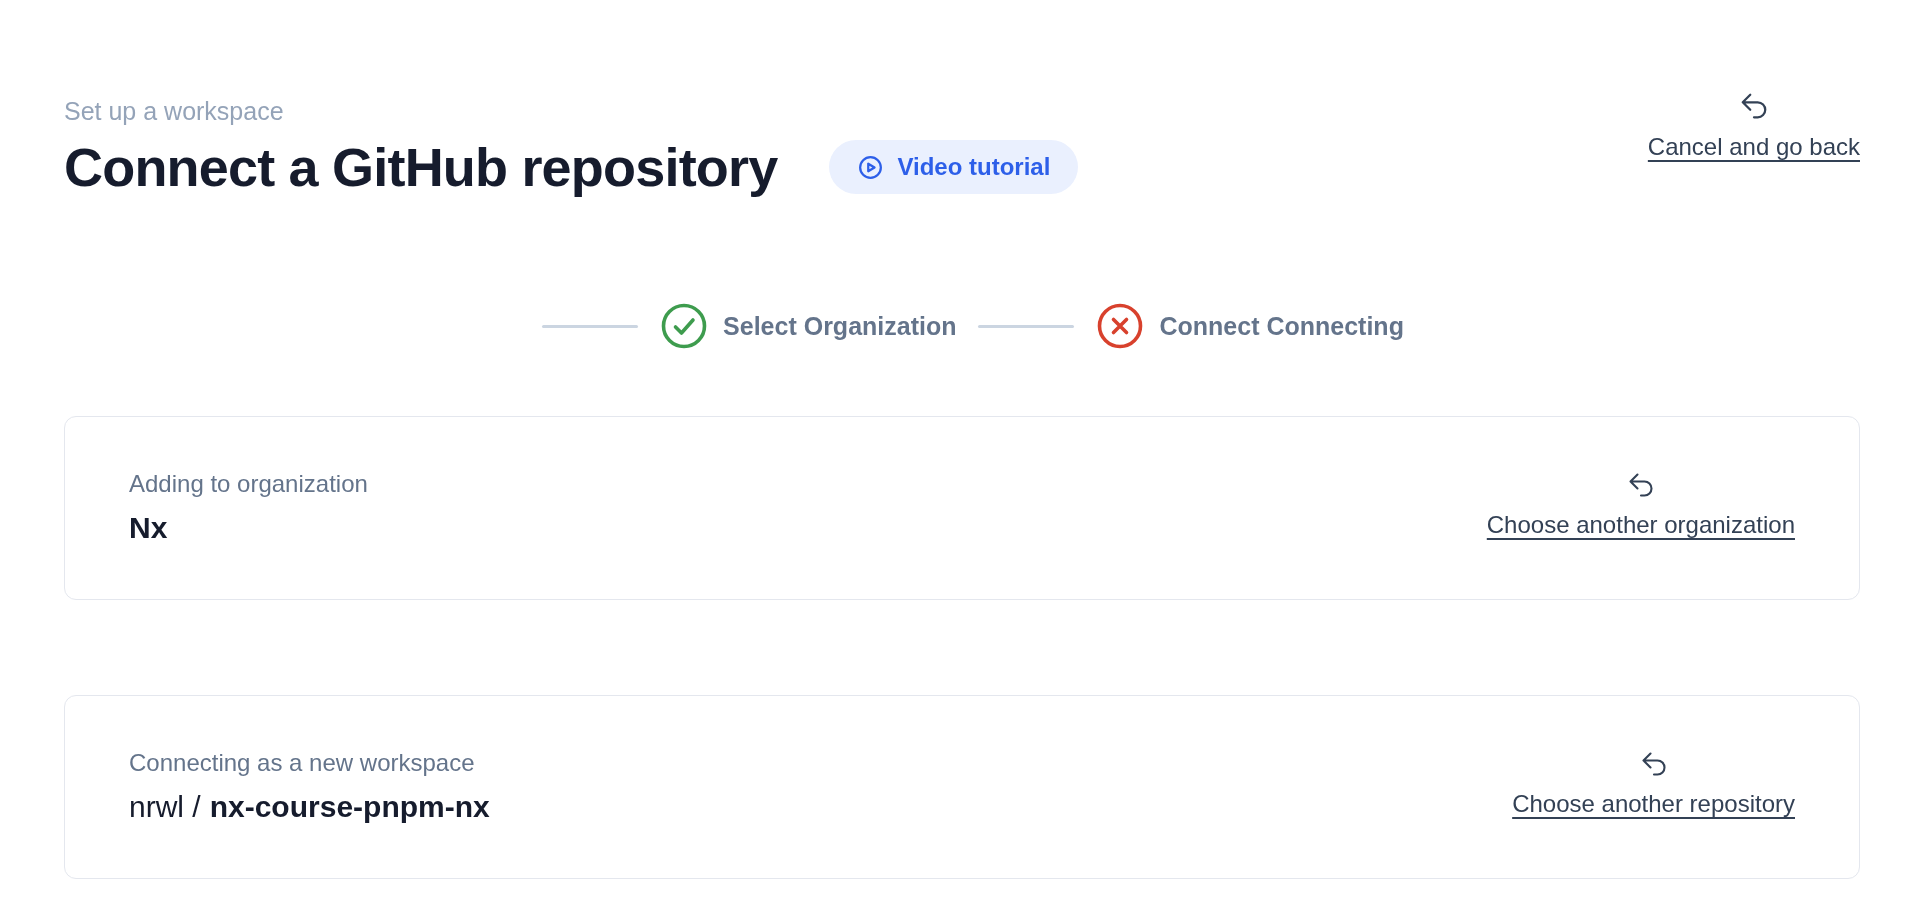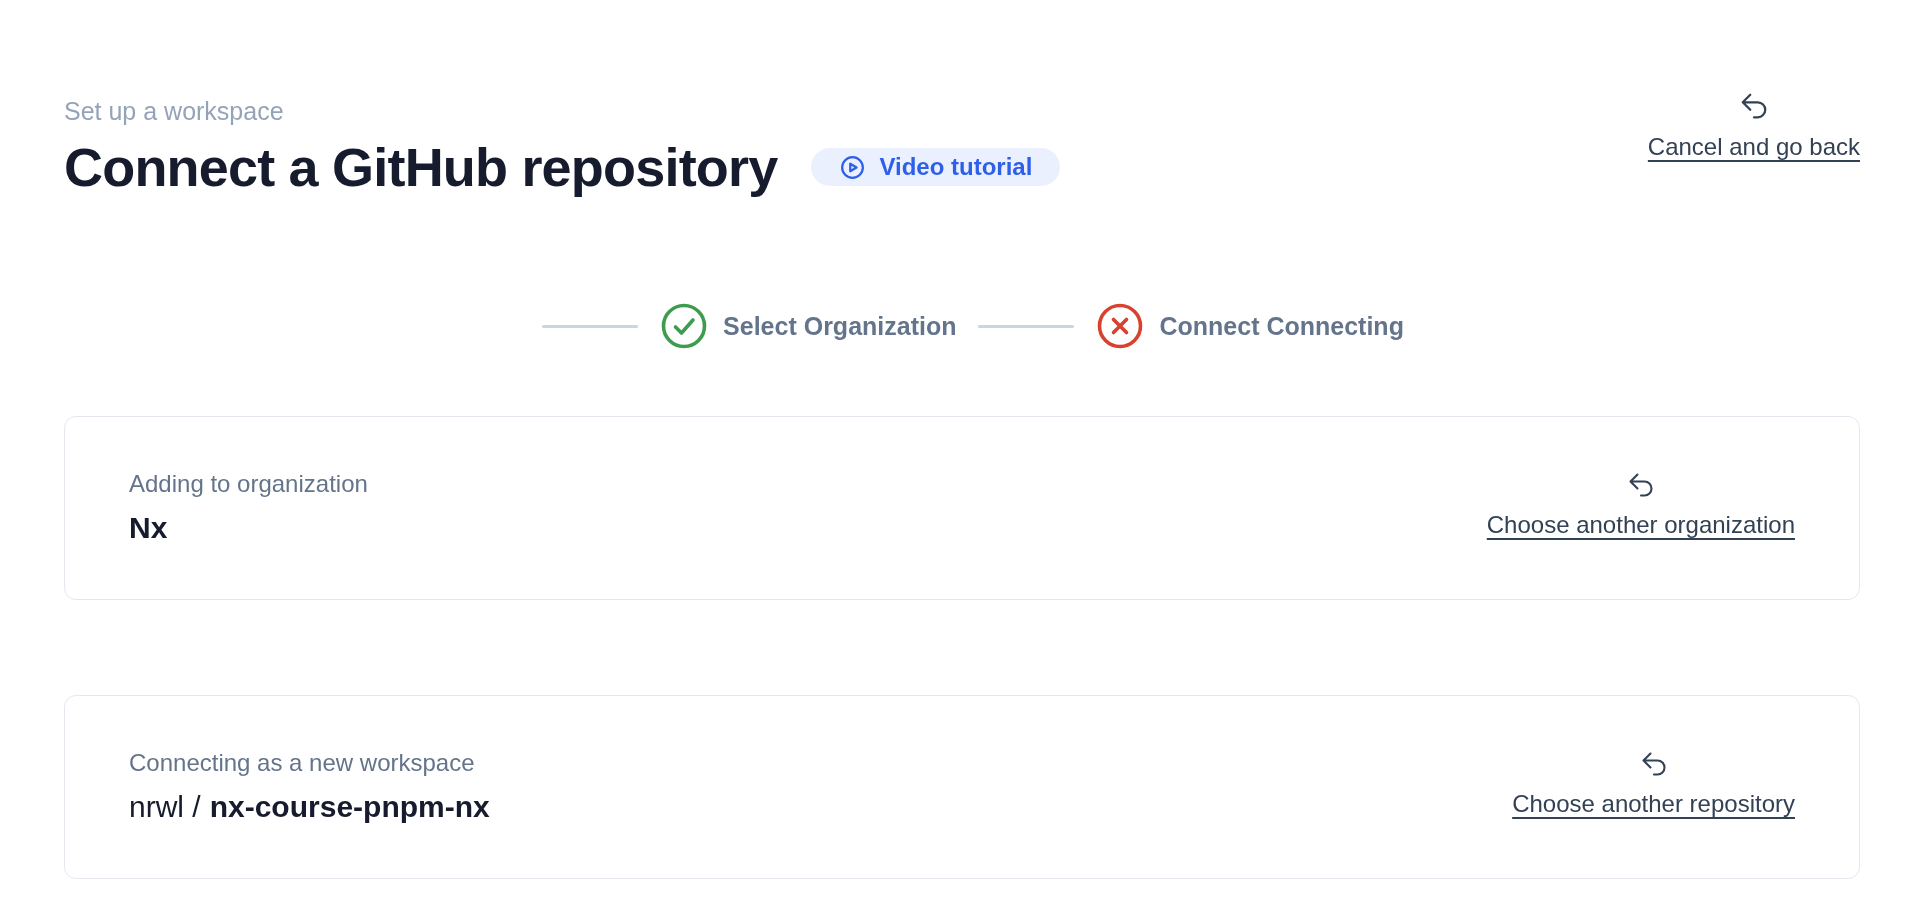--- a/index.html
+++ b/index.html
@@ -9,29 +9,29 @@
     background: #ffffff;
     font-family: "Liberation Sans", "DejaVu Sans", sans-serif;
     color: #161c2d;
     overflow: hidden;
   }
   .page { padding: 96px 64px 0 64px; }
 
   
   .header { display: flex; justify-content: space-between; align-items: flex-start; }
   .eyebrow { font-size: 25px; line-height: 30px; color: #94a3b8; }
-  .title-row { display: flex; align-items: center; gap: 34px; margin-top: 10px; }
+  .title-row { display: flex; align-items: center; gap: 52px; margin-top: 10px; }
   .page-title {
     margin: 0; font-size: 54px; line-height: 62px; font-weight: 700;
     letter-spacing: -0.8px; color: #161c2d;
   }
   .video-pill {
     display: inline-flex; align-items: center; gap: 13px;
     background: var(--blue_bg, #eaf0fe); color: var(--blue, #2d5fe9);
-    border: none; border-radius: 28px; height: 38px; padding: 0 28px;
+    border: none; border-radius: 28px; height: 54px; padding: 0 28px;
     font-family: inherit; font-size: 24px; font-weight: 700; cursor: pointer;
   }
   .video-pill svg { display: block; }
 
   .undo-link {
     display: inline-flex; align-items: center; gap: 11px;
     color: #334155; font-size: 24px; line-height: 30px; text-decoration: none; cursor: pointer; flex-direction: column;
   }
   .undo-link .link-text {
     text-decoration: underline; text-underline-offset: 5px; text-decoration-thickness: 1.5px;

